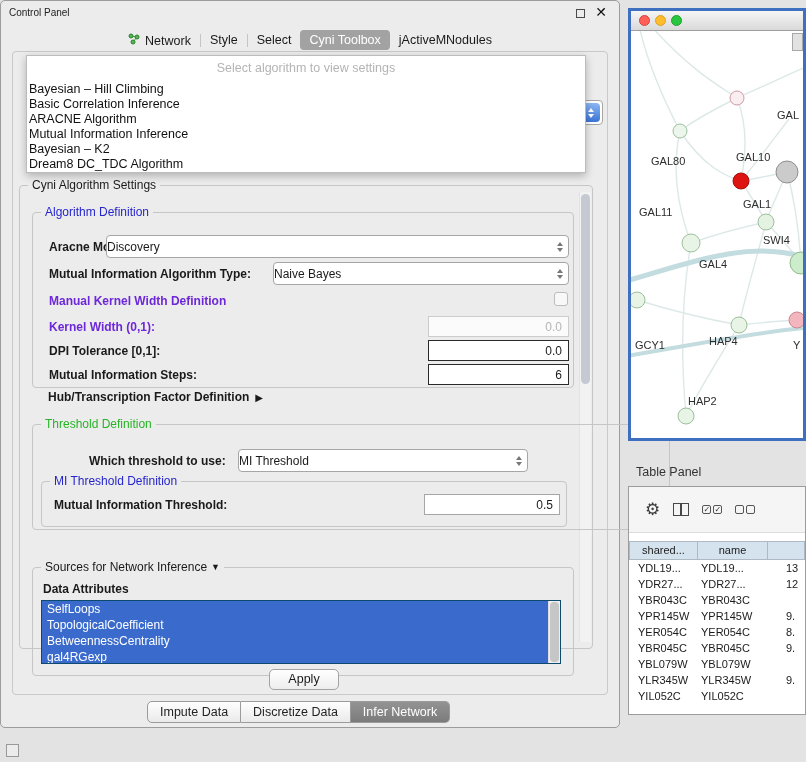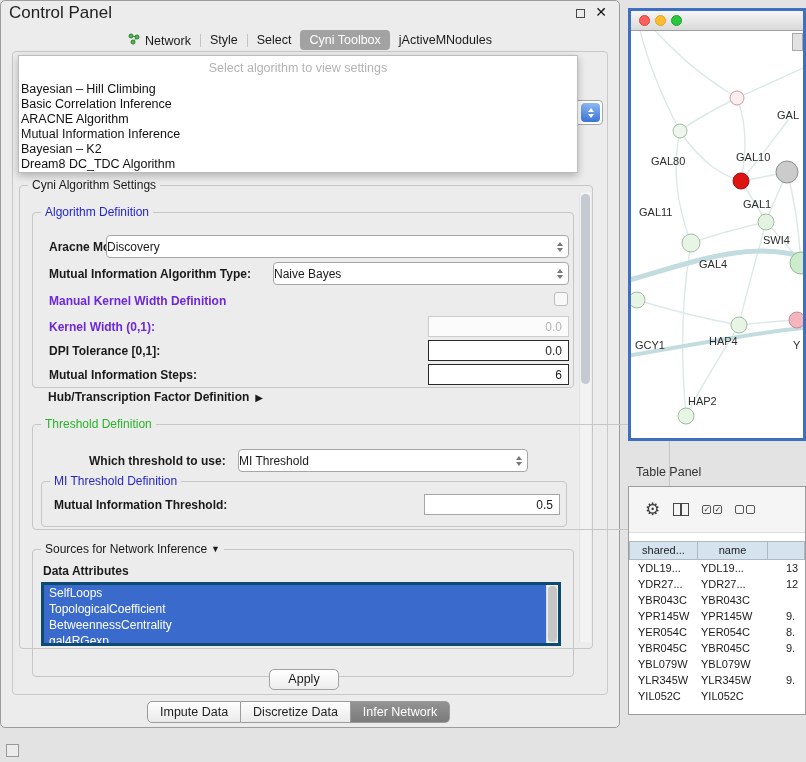--- a/index.html
+++ b/index.html
@@ -2,21 +2,21 @@
 <html><head>
 <meta charset="utf-8">
 <style>
   *{box-sizing:border-box;margin:0;padding:0}
   html,body{width:806px;height:762px}
   body{position:relative;background:#e3e3e4;font-family:"Liberation Sans","DejaVu Sans",sans-serif;overflow:hidden;color:#1a1a1a}
   .abs{position:absolute}
 
   
   .cp-window{left:0;top:8;width:620px;height:728px;background:#ececec;border:1px solid #9c9c9c;border-radius:5px}
-  .cp-title{left:8px;top:0;height:24px;line-height:24px;font-size:17px;color:#222}
+  .cp-title{left:8px;top:0;height:24px;line-height:24px;font-size:10px;color:#222}
   .float-icon{right:34px;top:8px;width:9px;height:9px;border:1.5px solid #4a4a4a;background:#ececec}
   .close-icon{right:12px;top:3px;font-size:14px;font-weight:bold;color:#111}
 
   .tabs-row{left:0;top:27px;width:100%;height:24px;display:flex;justify-content:center;align-items:center}
   .tab{padding:3px 9px;font-size:12.5px;display:flex;align-items:flex-end;gap:5px;white-space:nowrap}
   .tab.active{background:#a2a2a2;color:#fff;border-radius:4px}
   .tabsep{width:1px;height:13px;background:#c4c4c4}
 
   .panel-border{left:11px;top:50px;width:596px;height:644px;border:1px solid #c9c9c9;border-radius:4px}
 
@@ -36,35 +36,35 @@
 
   .field{position:absolute;background:#fff;border:1px solid #a6a6a6;font-size:12px;display:flex;align-items:center;justify-content:flex-end;padding-right:6px}
   .field.strong{border:1.6px solid #2a2a2a}
   .field.dis{background:#fbfbfb;border-color:#cccccc;color:#b5b5b5}
 
   .checkbox{position:absolute;width:14px;height:14px;border:1px solid #bcbcbc;border-radius:3px;background:#f8f8f8}
 
   .vscroll{position:absolute;right:1px;top:6px;bottom:6px;width:12px;background:#f2f2f2;border-left:1px solid #e2e2e2}
   .vthumb{position:absolute;left:1px;top:2px;width:9px;border-radius:5px;background:#c4c9d2}
 
-  .attr-list{position:absolute;background:#fde047;border:3px solid #0c4a6e;overflow:hidden}
+  .attr-list{position:absolute;background:#fde047;border:1px solid #0c4a6e;overflow:hidden}
   .attr-row{height:16px;line-height:16px;font-size:12px;color:#fff;background:#3a6bcc;padding-left:5px;width:calc(100% - 12px);white-space:nowrap}
   .list-scroll{position:absolute;right:0;top:0;bottom:0;width:12px;background:#efefef;border-left:1px solid #ddd}
   .list-thumb{position:absolute;left:1px;top:1px;bottom:1px;width:9px;border-radius:4px;background:#c6c6c6}
 
   .apply-btn{position:absolute;width:70px;height:21px;background:linear-gradient(#ffffff,#ededed);border:1px solid #a3a3a3;border-radius:5px;font-size:12.5px;text-align:center;line-height:19px}
 
   .seg-row{position:absolute;display:flex}
   .seg{height:22px;line-height:20px;text-align:right;font-size:12.5px;background:linear-gradient(#fefefe,#eaeaea);border:1px solid #9b9b9b;border-left:none;color:#222;padding:0 12px}
   .seg.first{border-left:1px solid #9b9b9b;border-radius:5px 0 0 5px}
   .seg.last{border-radius:0 5px 5px 0}
   .seg.active{background:linear-gradient(#939393,#7b7b7b);color:#fff}
 
   
-  .algo-popup{left:18px;top:55px;width:560px;height:118px;background:#fff;border:1px solid #bcbcbc;box-shadow:0 3px 8px rgba(0,0,0,.25);z-index:40}
+  .algo-popup{left:26px;top:55px;width:560px;height:118px;background:#fff;border:1px solid #bcbcbc;box-shadow:0 3px 8px rgba(0,0,0,.25);z-index:40}
   .popup-prompt{text-align:center;color:#b4b4b4;font-size:12.5px;margin-top:5px}
   .opt{height:15px;line-height:15px;padding-left:2px;font-size:12.5px;color:#111;white-space:nowrap}
   .opt.sel{font-weight:normal}
 
   .combo-fragment{left:560px;top:99px;width:42px;height:25px;background:#fff;border:1px solid #a6a6a6;border-radius:4px;z-index:5}
   .blue-cap{position:absolute;right:2px;top:2px;bottom:2px;width:19px;border-radius:4px;background:linear-gradient(#8cb8f4,#3b74d6);display:flex;flex-direction:column;align-items:center;justify-content:center;gap:2px}
   .blue-cap .w-up{width:0;height:0;border-left:3px solid transparent;border-right:3px solid transparent;border-bottom:4px solid #fff}
   .blue-cap .w-down{width:0;height:0;border-left:3px solid transparent;border-right:3px solid transparent;border-top:4px solid #fff}
 
   
@@ -207,21 +207,21 @@
           </span>
       </div>
 
       <div class="group" style="left:8px;top:56px;width:526px;height:46px">
         <span class="gtitle t-blue">MI Threshold Definition</span>
         <span class="lbl" style="left:12px;top:16px">Mutual Information Threshold:</span>
         <div class="field" style="left:382px;top:12px;width:136px;height:21px">0.5</div>
       </div>
     </div>
 
-    <div class="group" style="left:12px;top:363px;width:542px;height:128px">
+    <div class="group" style="left:12px;top:381px;width:542px;height:109px">
       <span class="gtitle">
         <span>Sources for Network Inference</span>
           <span class="src-arrow">▼</span>
       </span>
       <span class="lbl" style="left:10px;top:14px">Data Attributes</span>
       <div class="attr-list" style="left:8px;top:32px;width:520px;height:64px">
         <div>
             <div class="attr-row">SelfLoops</div>
             <div class="attr-row">TopologicalCoefficient</div>
             <div class="attr-row">BetweennessCentrality</div>

